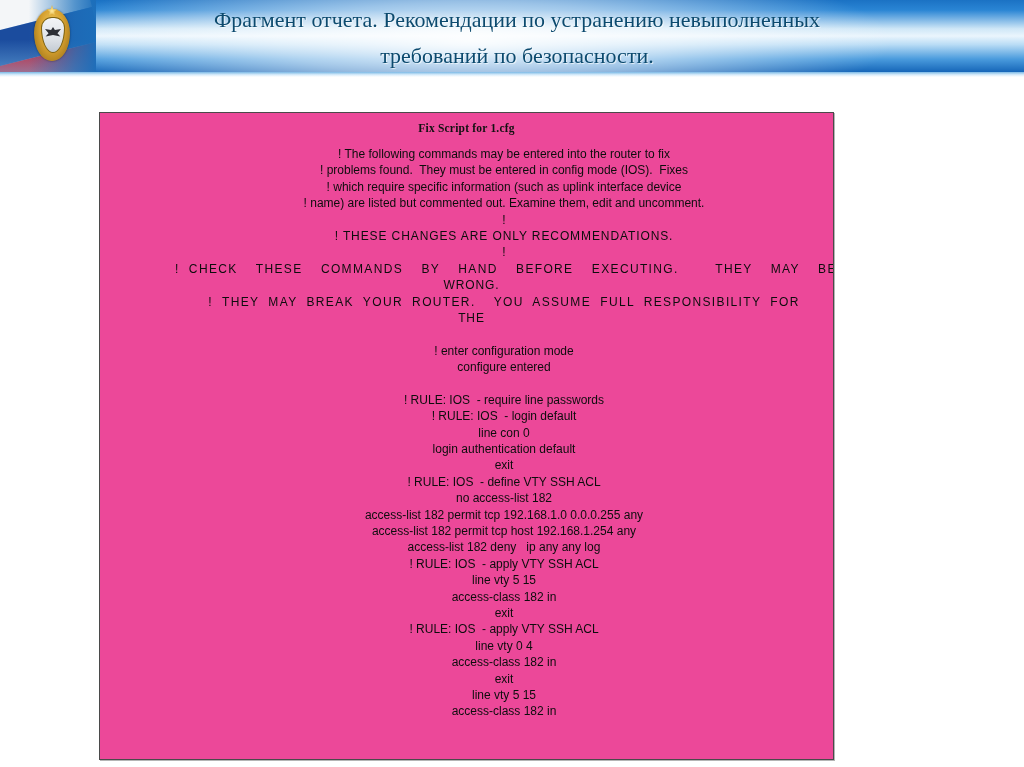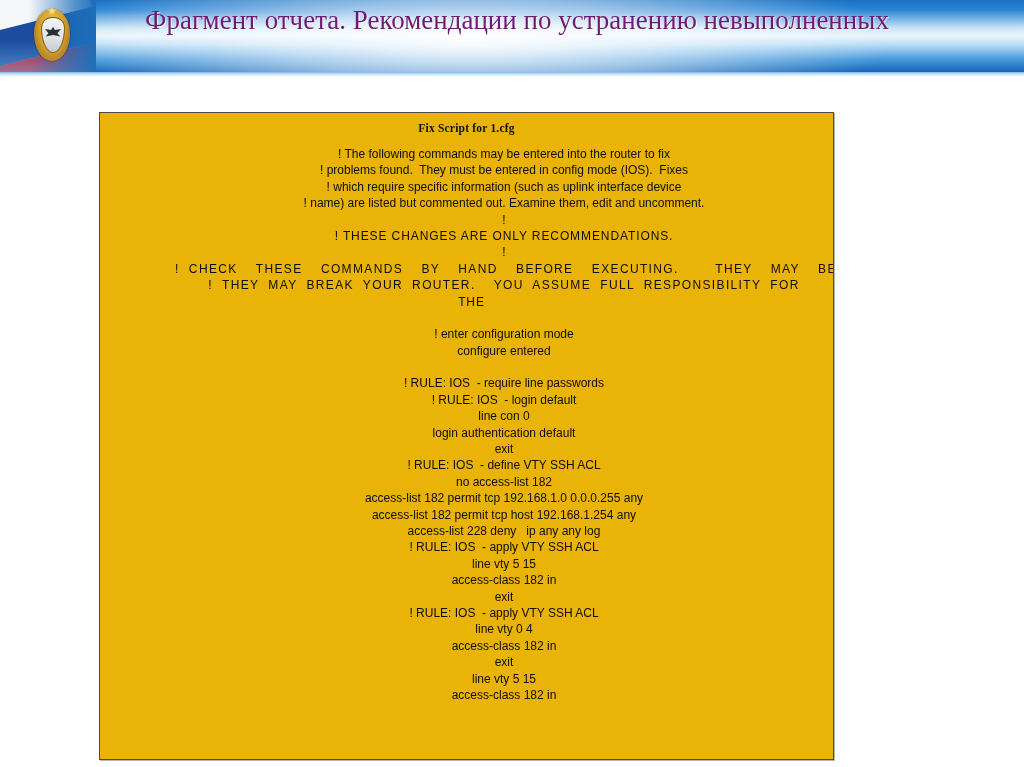--- a/index.html
+++ b/index.html
@@ -141,23 +141,23 @@
     background: radial-gradient(circle, #ffe9a0 0%, #e0b33c 60%, #9c7414 100%);
     clip-path: polygon(50% 0%, 61% 35%, 98% 35%, 68% 57%, 79% 91%, 50% 70%, 21% 91%, 32% 57%, 2% 35%, 39% 35%);
   }
 
   .slide-title {
     position: absolute;
     left: 36px;
     top: 2px;
     width: 962px;
     text-align: center;
-    font-size: 27px;
+    font-size: 22px;
     line-height: 36px;
-    color: #701a75;
+    color: #0c4a6e;
     font-family: "Liberation Serif", "DejaVu Serif", serif;
     text-shadow: 1px 1px 1px rgba(255,255,255,0.75);
     white-space: nowrap;
   }
   .slide-title .tline { display: block; }
   .slide-title .tline2 { text-indent: 0; }
 
   .page-badge {
     position: absolute;
     left: 1040px;
@@ -177,21 +177,21 @@
 
   
   .doc-frame {
     position: absolute;
     left: 99px;
     top: 112px;
     width: 735px;
     height: 648px;
     border: 1px solid #4a4a4a;
     box-shadow: 1px 1px 0 rgba(120,120,120,0.55);
-    background: #eab308;
+    background: #ec4899;
     overflow: hidden;
     box-sizing: border-box;
   }
   .doc-inner {
     position: absolute;
     left: 0;
     top: 0;
     width: 733px;
     padding: 9px 0 0 0;
   }
@@ -247,53 +247,55 @@
       <div class="emblem-wreath"></div>
       <div class="emblem-shield">
           <div class="emblem-eagle"></div>
         </div>
       <div class="emblem-star"></div>
     </div>
   </div>
 
   <div class="slide-title">
     <span class="tline tline1">Фрагмент отчета. Рекомендации по устранению невыполненных</span>
+    <span class="tline tline2">требований по безопасности.</span>
   </div>
 </div>
 
 <div class="page-badge">32</div>
 
 <div class="doc-frame">
   <div class="doc-inner">
     <div class="doc-title">Fix Script for 1.cfg</div>
     <div id="doc-lines">
         <div class="doc-line">! The following commands may be entered into the router to fix</div>
         <div class="doc-line">! problems found.  They must be entered in config mode (IOS).  Fixes</div>
         <div class="doc-line">! which require specific information (such as uplink interface device</div>
         <div class="doc-line">! name) are listed but commented out. Examine them, edit and uncomment.</div>
         <div class="doc-line">!</div>
         <div class="doc-line spaced">! THESE CHANGES ARE ONLY RECOMMENDATIONS.</div>
         <div class="doc-line">!</div>
         <div class="doc-line justified">! CHECK  THESE  COMMANDS  BY  HAND  BEFORE  EXECUTING.    THEY  MAY  BE</div>
+        <div class="doc-line flush spaced">WRONG.</div>
         <div class="doc-line justified">! THEY MAY BREAK YOUR ROUTER.  YOU ASSUME FULL RESPONSIBILITY FOR</div>
         <div class="doc-line flush spaced">THE</div>
         <div class="doc-line blank"></div>
         <div class="doc-line">! enter configuration mode</div>
         <div class="doc-line">configure entered</div>
         <div class="doc-line blank"></div>
         <div class="doc-line">! RULE: IOS  - require line passwords</div>
         <div class="doc-line">! RULE: IOS  - login default</div>
         <div class="doc-line">line con 0</div>
         <div class="doc-line">login authentication default</div>
         <div class="doc-line">exit</div>
         <div class="doc-line">! RULE: IOS  - define VTY SSH ACL</div>
         <div class="doc-line">no access-list 182</div>
         <div class="doc-line">access-list 182 permit tcp 192.168.1.0 0.0.0.255 any</div>
         <div class="doc-line">access-list 182 permit tcp host 192.168.1.254 any</div>
-        <div class="doc-line">access-list 228 deny   ip any any log</div>
+        <div class="doc-line">access-list 182 deny   ip any any log</div>
         <div class="doc-line">! RULE: IOS  - apply VTY SSH ACL</div>
         <div class="doc-line">line vty 5 15</div>
         <div class="doc-line">access-class 182 in</div>
         <div class="doc-line">exit</div>
         <div class="doc-line">! RULE: IOS  - apply VTY SSH ACL</div>
         <div class="doc-line">line vty 0 4</div>
         <div class="doc-line">access-class 182 in</div>
         <div class="doc-line">exit</div>
         <div class="doc-line">line vty 5 15</div>
         <div class="doc-line">access-class 182 in</div>

